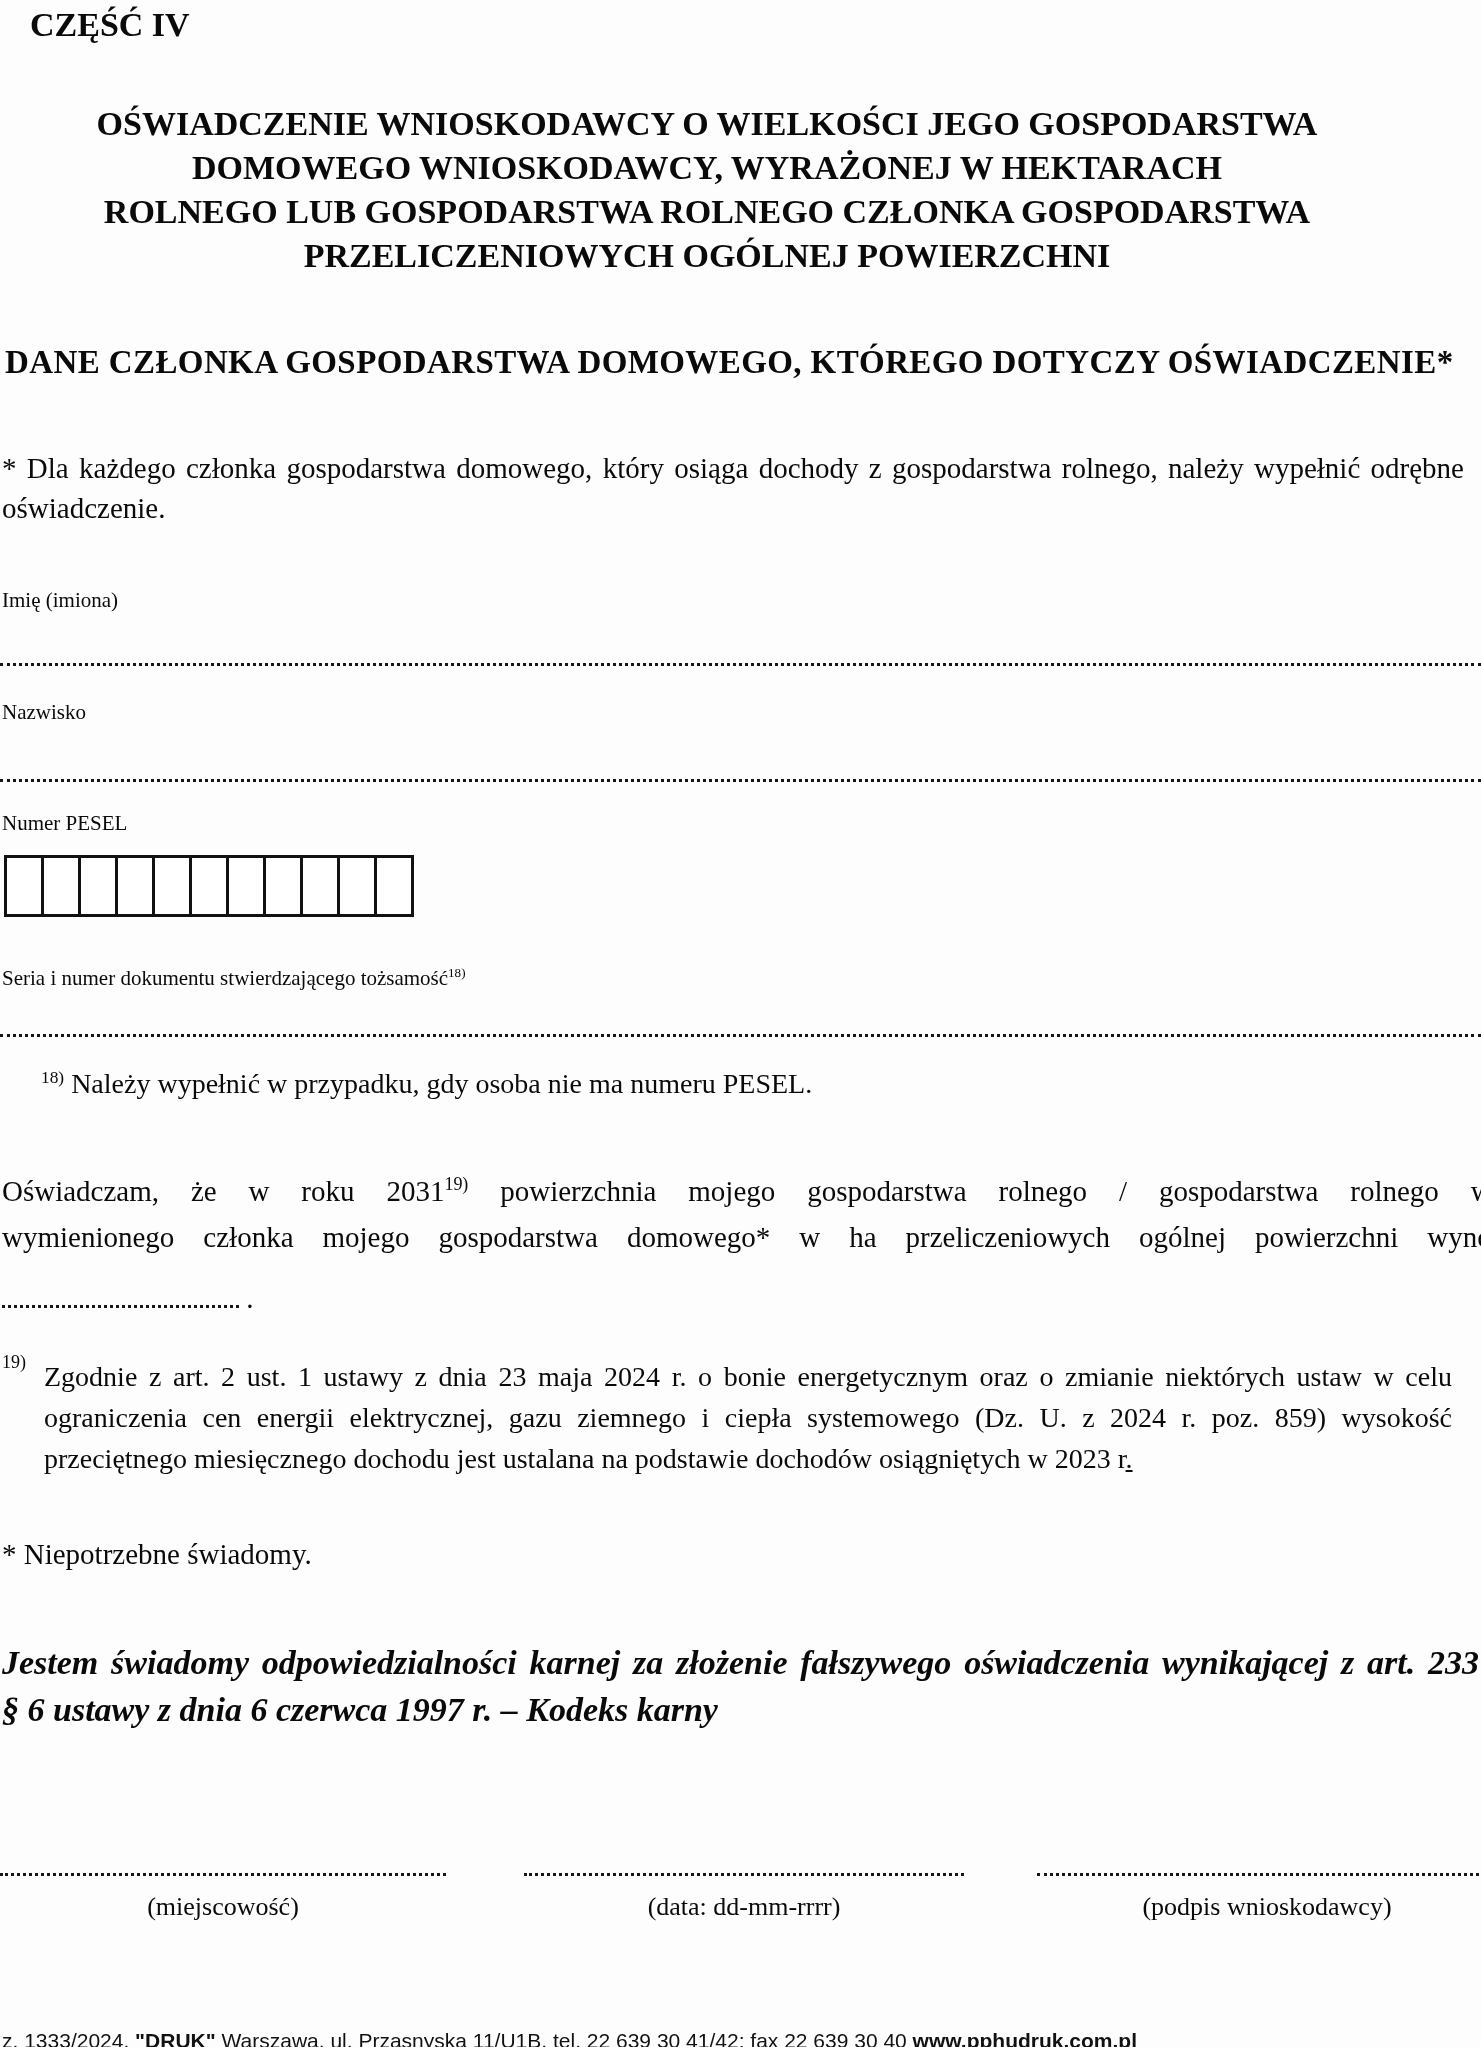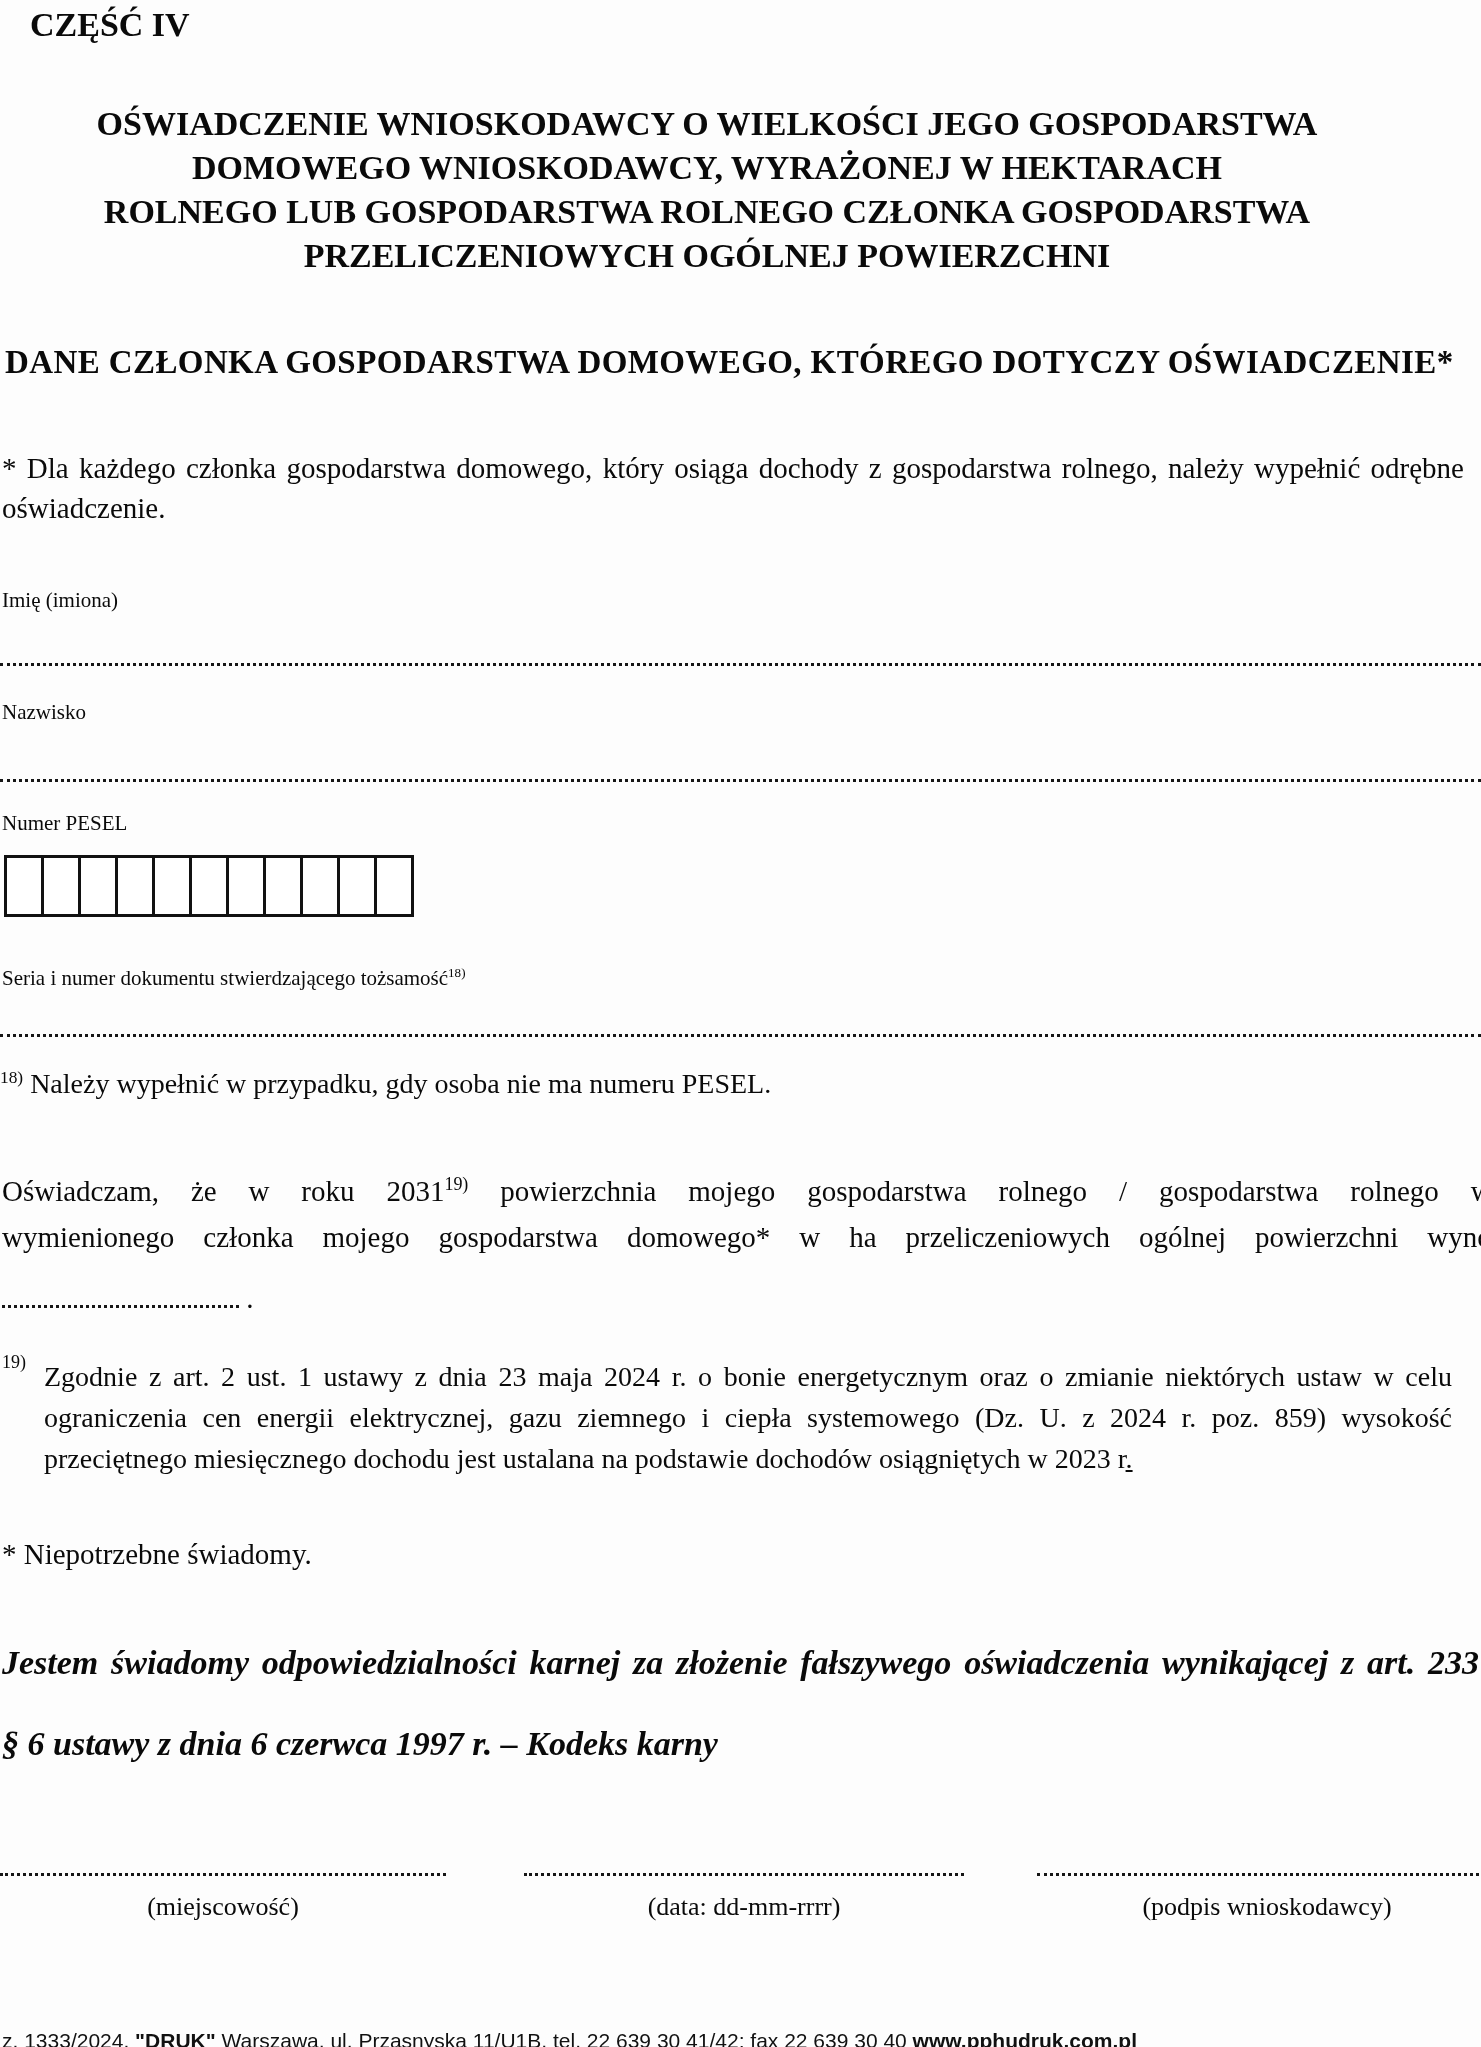--- a/index.html
+++ b/index.html
@@ -65,21 +65,21 @@
   .fn19-ref { position:absolute; left:2px; top:-4px; font-size:18px; }
   .fn19-text {
     margin-left:44px; font-size:28px; line-height:41px; text-align:justify;
   }
   .underl { text-decoration:underline; }
 
   .strike-note { left:2px; top:1538px; font-size:29px; }
 
   .legal { left:2px; width:1477px; font-size:34px; font-weight:bold; font-style:italic; }
   .legal-l1 { top:1643px; line-height:40px; text-align:justify; text-align-last:justify; }
-  .legal-l2 { top:1690px; line-height:40px;margin-top:34px; }
+  .legal-l2 { top:1690px; line-height:40px; }
 
   .sig-block { top:1872px; text-align:center; }
   .sig-line { display:block; height:4px; border-bottom:3px dotted #161616; }
   .sig-caption { display:block; margin-top:16px; font-size:26px; }
   .sig-1 { left:0; width:446px; }
   .sig-2 { left:524px; width:440px; }
   .sig-3 { left:1037px; width:460px; }
 
   .footer { left:2px; top:2029px; font-size:21px; white-space:nowrap;
     font-family:"Liberation Sans", sans-serif; color:#111; }
@@ -120,21 +120,21 @@
     <div class="pesel-cell"></div>
     <div class="pesel-cell"></div>
     <div class="pesel-cell"></div>
   </div>
 
 <div class="abs field-label" style="top:966px;">
   <span>Seria i numer dokumentu stwierdzającego tożsamość</span><sup class="ref">18)</sup>
 </div>
 <div class="abs dotline" style="top:1033px;"></div>
 
-<div class="abs footnote-inline" style="top:1068px;">
+<div class="abs footnote-inline" style="top:1068px;padding-left:41px;">
   <sup class="ref">18)</sup><span> Należy wypełnić w przypadku, gdy osoba nie ma numeru PESEL.</span>
 </div>
 
 <div class="abs decl-line" style="top:1168px;">
   <span>Oświadczam, że w roku 2031</span><sup class="ref">19)</sup><span> powierzchnia mojego gospodarstwa rolnego / gospodarstwa rolnego wyżej</span>
 </div>
 <div class="abs decl-line" style="top:1214px;">wymienionego członka mojego gospodarstwa domowego* w ha przeliczeniowych ogólnej powierzchni wynosiła:</div>
 
 <div class="abs fill-short">
   <span class="leader"></span><span> .</span>

